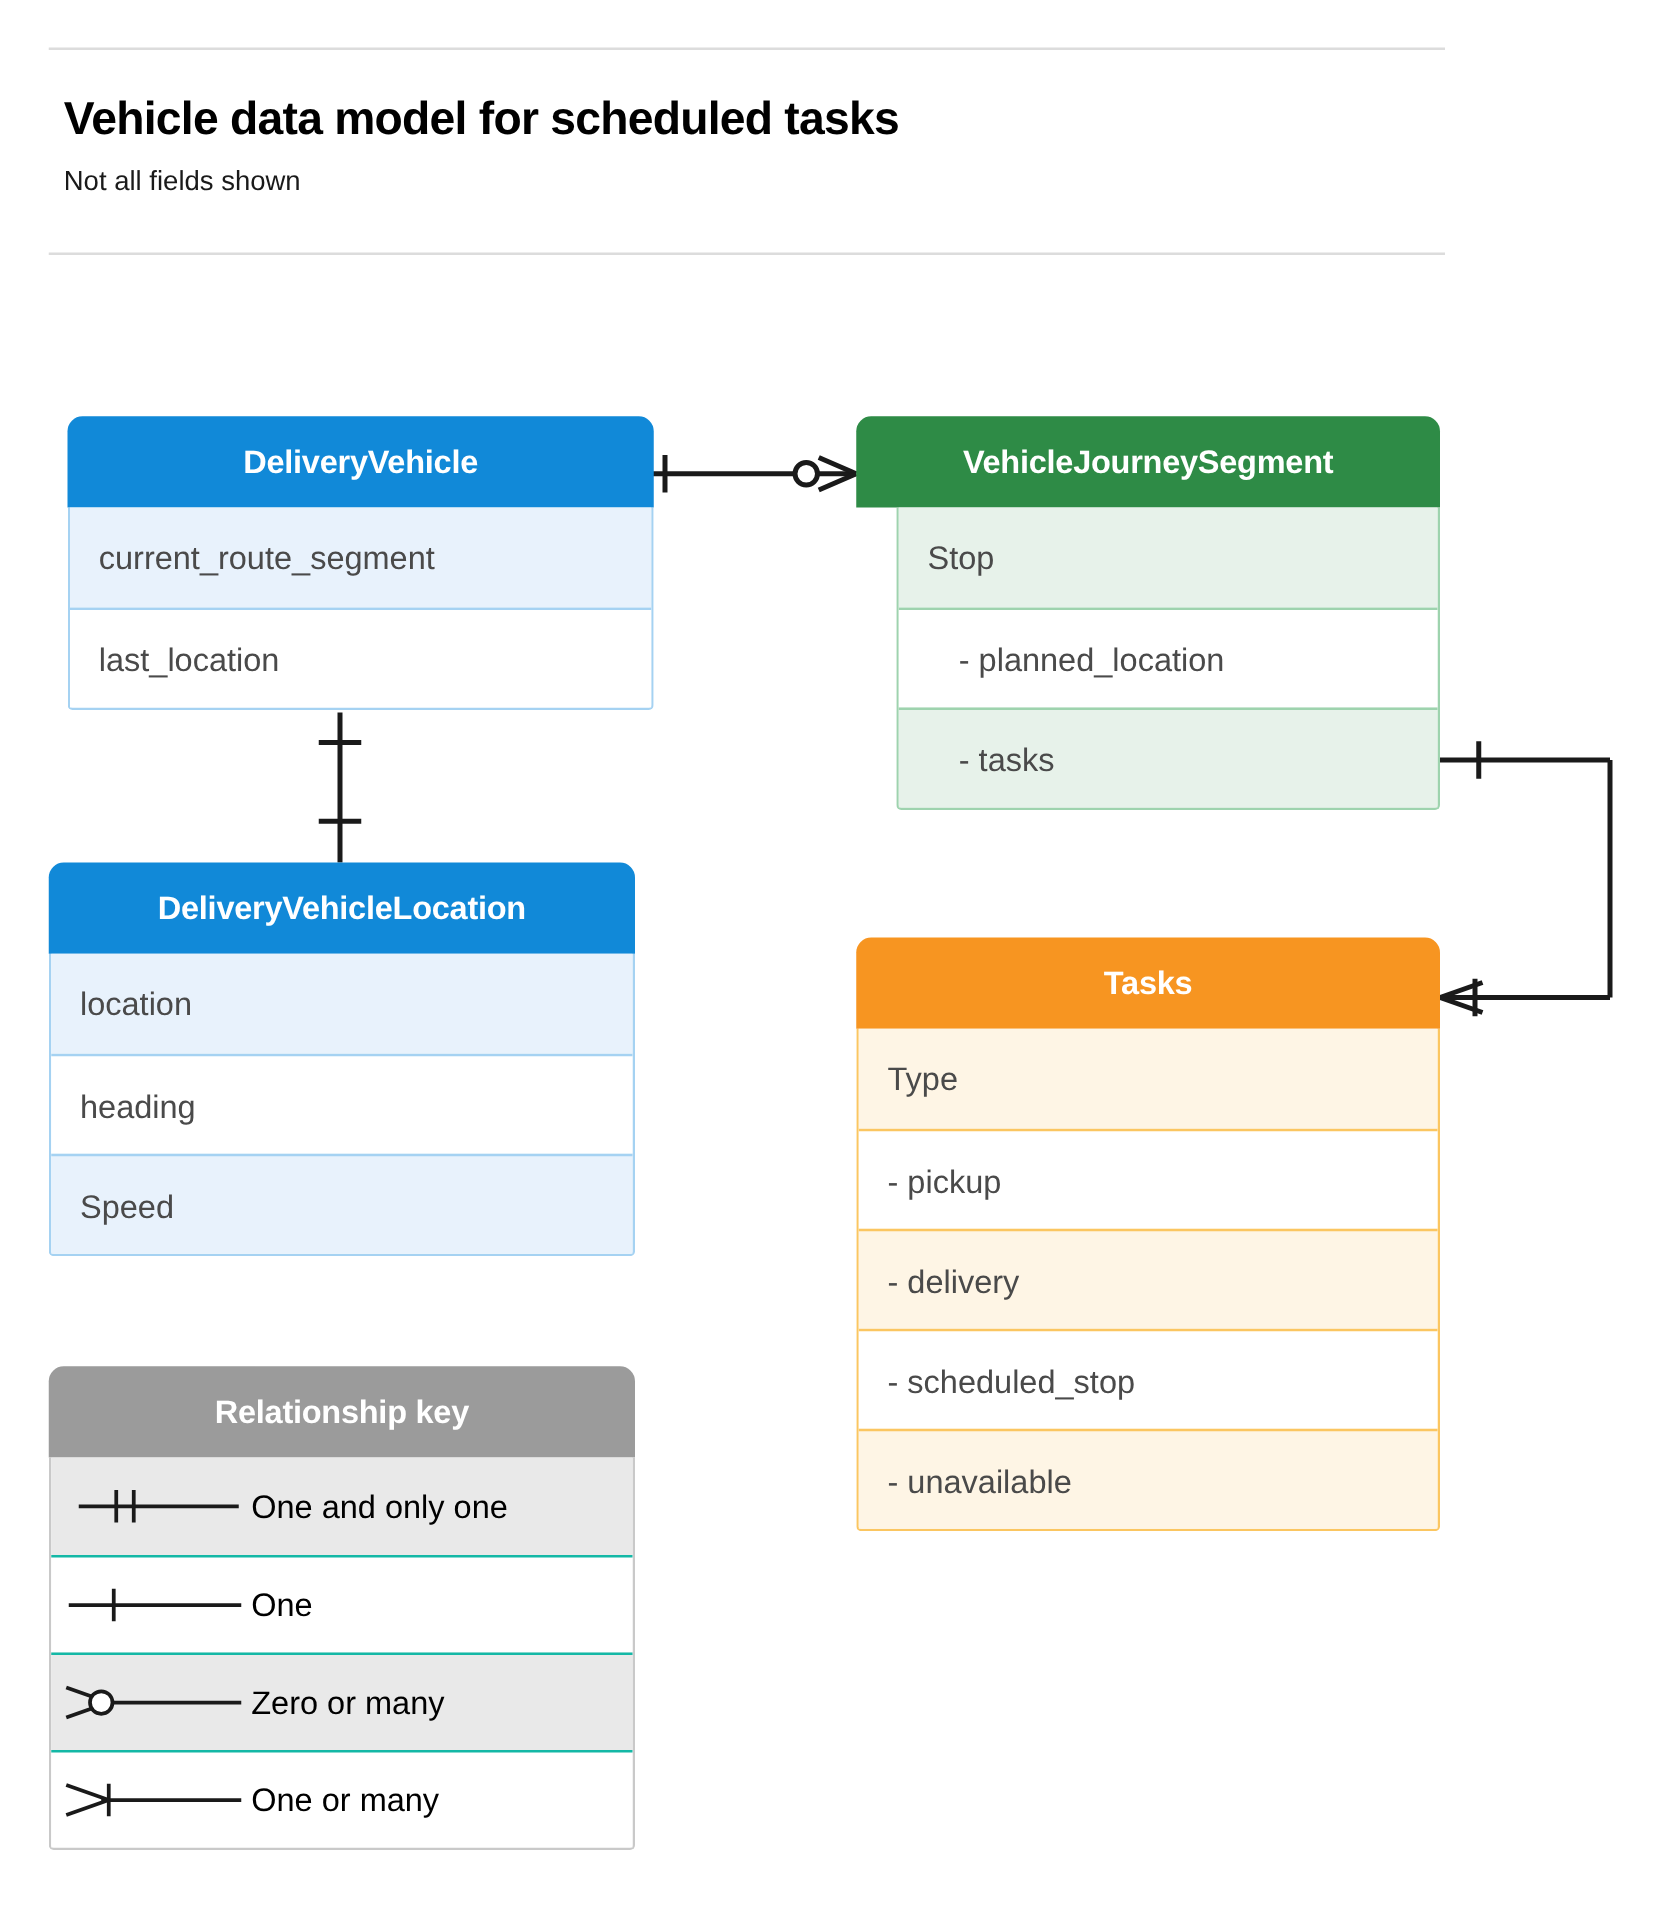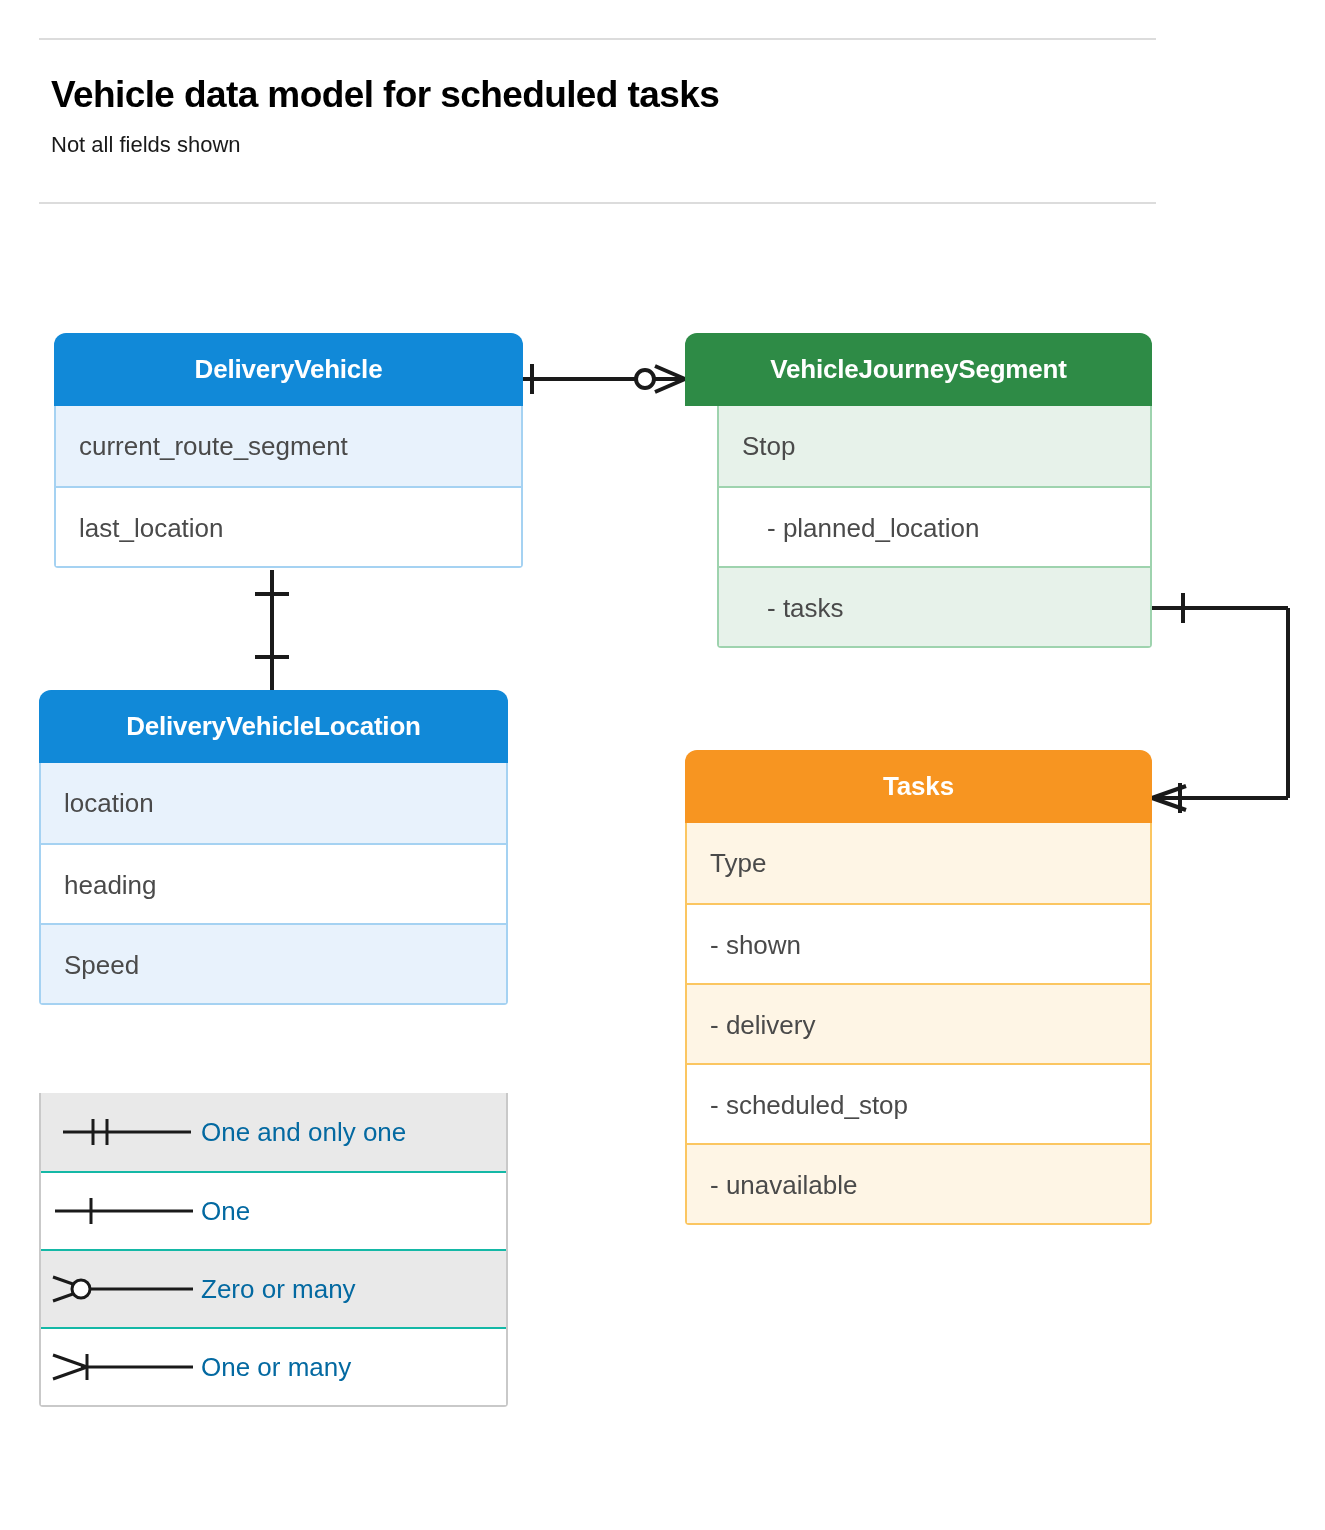--- a/index.html
+++ b/index.html
@@ -126,21 +126,21 @@
   }
   .legend-row + .legend-row { border-top: 2px solid #14b8a6; }
   .legend-sym {
     width: 160px;
     flex: 0 0 160px;
     height: 78px;
     display: block;
   }
   .legend-label {
     font-size: 26px;
-    color: #0369a1;
+    color: #000000;
     white-space: nowrap;
   }
 
   
   #connectors {
     position: absolute;
     left: 0; top: 0;
     width: 1325px;
     height: 1530px;
     pointer-events: none;
@@ -213,28 +213,29 @@
     <div class="entity-row row-alt">location</div>
     <div class="entity-row row-plain">heading</div>
     <div class="entity-row row-alt">Speed</div>
   </div>
 </div>
 
 <div class="entity e-orange" id="entity-tasks">
   <div class="entity-header">Tasks</div>
   <div class="entity-rows">
     <div class="entity-row row-alt">Type</div>
-    <div class="entity-row row-plain">-  shown</div>
+    <div class="entity-row row-plain">-  pickup</div>
     <div class="entity-row row-alt">-  delivery</div>
     <div class="entity-row row-plain">-  scheduled_stop</div>
     <div class="entity-row row-alt">-  unavailable</div>
   </div>
 </div>
 
 <div class="entity e-gray" id="legend-box">
+  <div class="entity-header">Relationship key</div>
   <div class="entity-rows">
 
     <div class="legend-row row-alt">
       <svg class="legend-sym" viewBox="0 0 160 78">
         <g stroke="#1a1a1a" stroke-width="3" fill="none">
           <line x1="22" y1="39" x2="150" y2="39"></line>
           <line x1="52" y1="26" x2="52" y2="52"></line>
           <line x1="66" y1="26" x2="66" y2="52"></line>
         </g>
       </svg>

